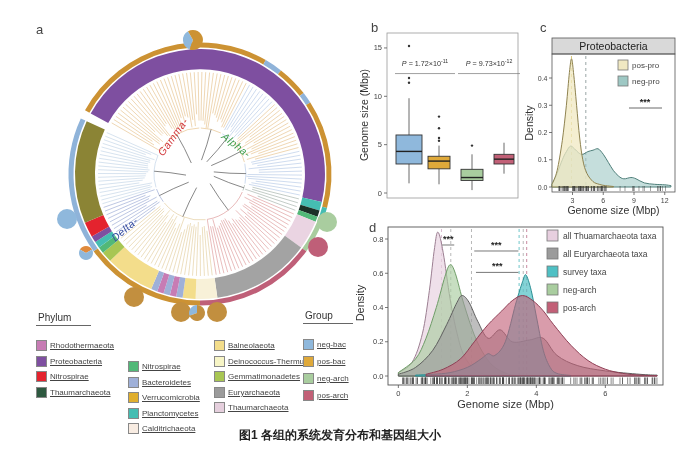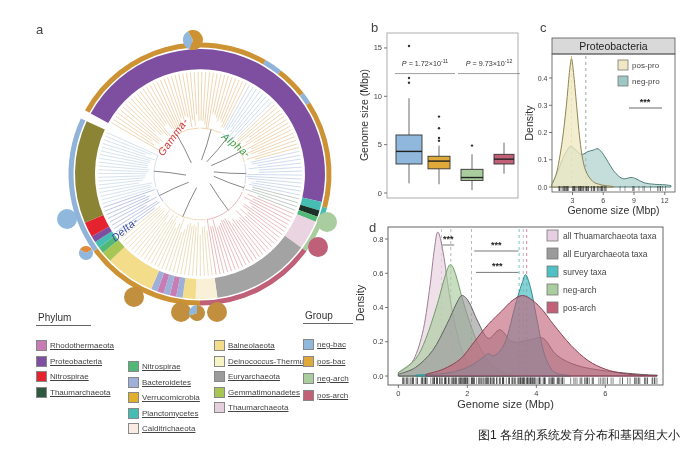--- a/index.html
+++ b/index.html
@@ -7,22 +7,22 @@
           font-family:"Liberation Sans",sans-serif;color:#333;}
   .panel-letter{position:absolute;font-size:13px;color:#444;}
   svg{position:absolute;overflow:visible;}
   .legend{position:absolute;font-size:8px;color:#444;}
   .legend .hdr{font-size:10px;color:#333;border-bottom:1px solid #666;display:inline-block;
                padding:0 20px 2px 2px;margin-bottom:12px;text-align:right;}
   .legend .cols{display:flex;}
   .legend .col{display:flex;flex-direction:column;}
   .li{display:flex;align-items:center;height:15.5px;white-space:nowrap;text-decoration:underline;}
   .sw{width:9px;height:9px;border:1px solid #888;margin-right:3px;flex:0 0 auto;}
-  .caption{position:absolute;left:0;top:427px;width:100%;text-align:right;
-           font-size:12px;font-weight:normal;color:#222;}
+  .caption{position:absolute;left:0;top:427px;width:100%;text-align:center;
+           font-size:12px;font-weight:bold;color:#222;}
 </style>
 </head>
 <body>
 
 <div class="figure">
   <div class="panel-letter" style="left:36px;top:22px">a</div>
   <div class="panel-letter" style="left:371px;top:20px">b</div>
   <div class="panel-letter" style="left:540px;top:20px">c</div>
   <div class="panel-letter" style="left:369px;top:220px">d</div>
 
@@ -785,26 +785,26 @@
         <div class="col" style="width: 104px;">
           <div class="li">
             <span class="sw" style="background: rgb(243, 221, 139);"></span>
             <span>Balneolaeota</span>
           </div>
           <div class="li">
             <span class="sw" style="background: rgb(247, 245, 198);"></span>
             <span>Deinococcus-Thermus</span>
           </div>
           <div class="li">
+            <span class="sw" style="background: rgb(168, 198, 83);"></span>
+            <span>Gemmatimonadetes</span>
+          </div>
+          <div class="li">
             <span class="sw" style="background: rgb(155, 155, 155);"></span>
             <span>Euryarchaeota</span>
-          </div>
-          <div class="li">
-            <span class="sw" style="background: rgb(168, 198, 83);"></span>
-            <span>Gemmatimonadetes</span>
           </div>
           <div class="li">
             <span class="sw" style="background: rgb(229, 207, 221);"></span>
             <span>Thaumarchaeota</span>
           </div>
         </div>
       </div>
   </div>
 
   <div class="legend" id="legend-group" style="left:303px;top:310px;">

